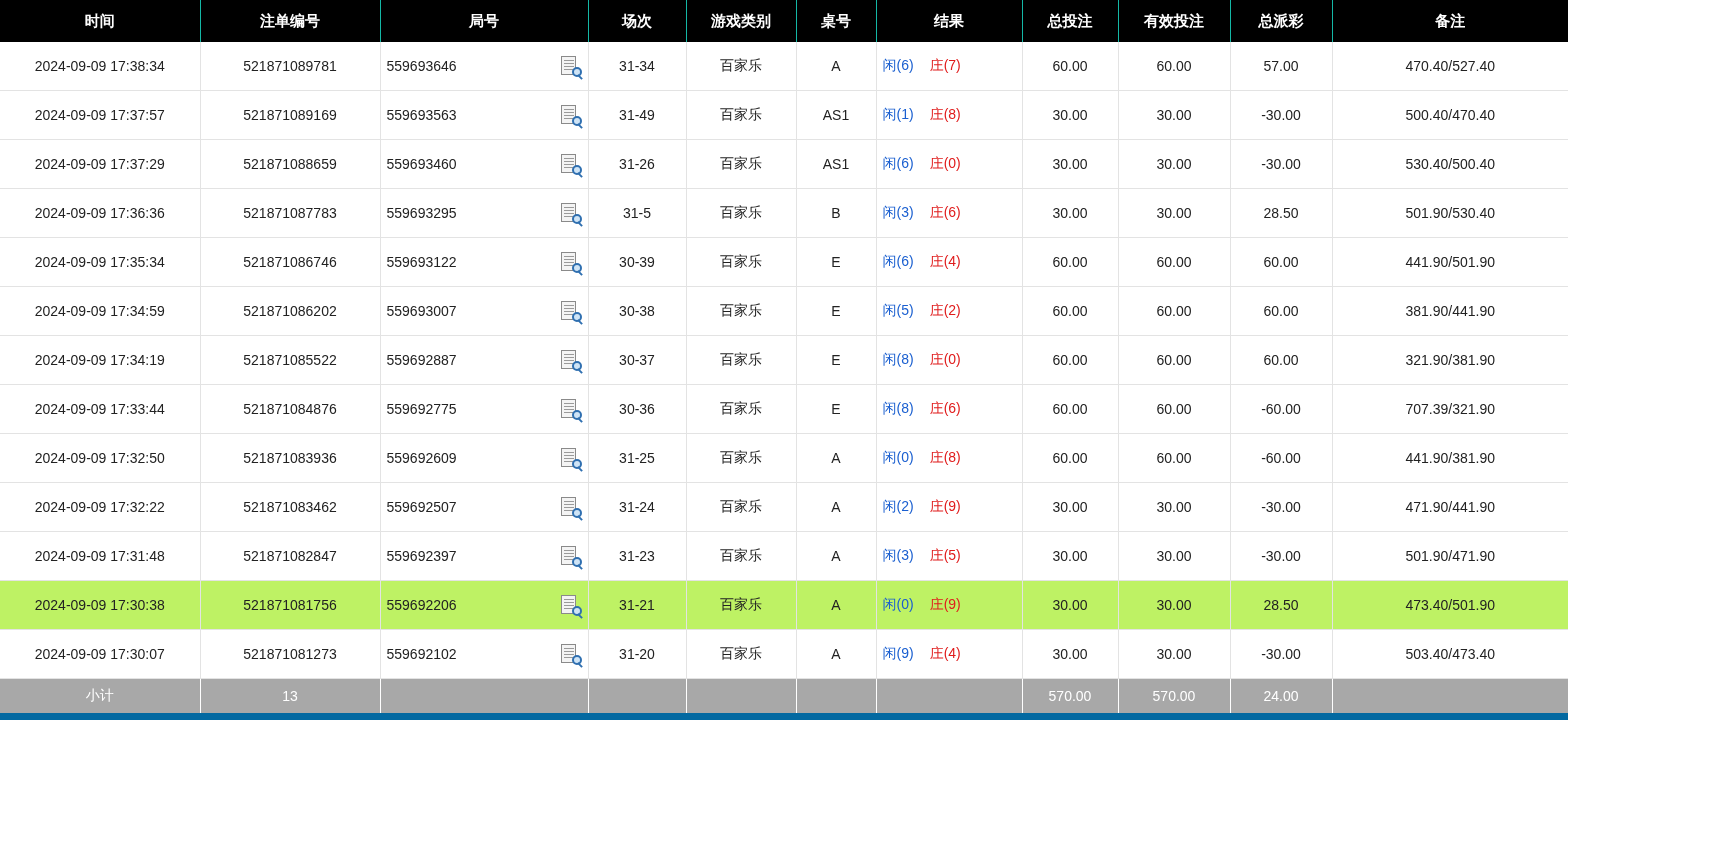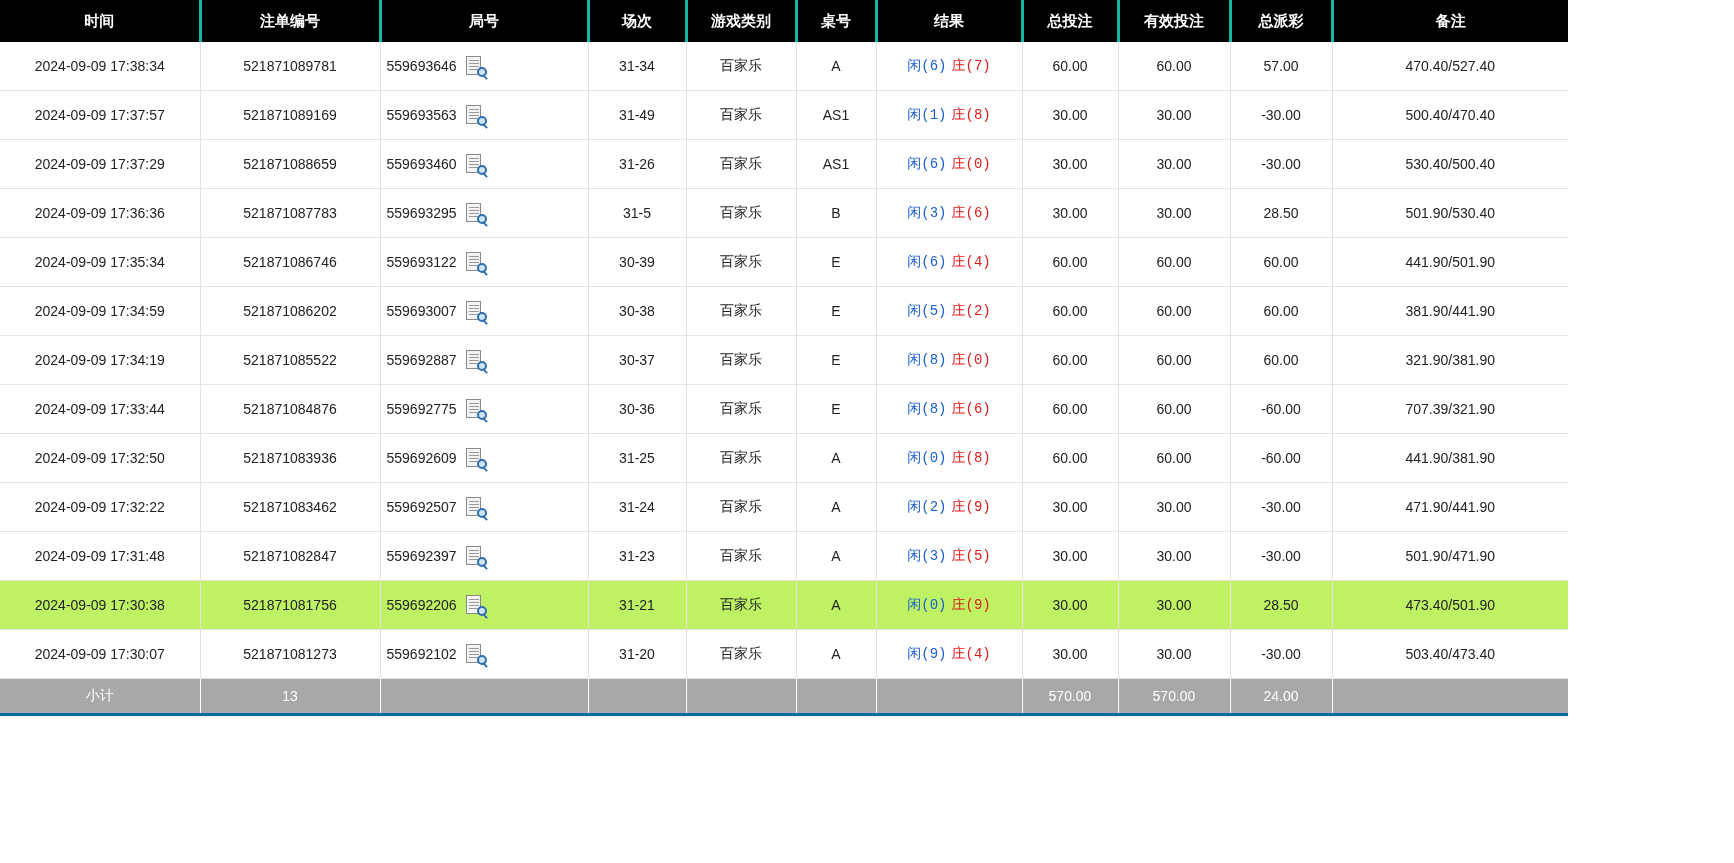--- a/index.html
+++ b/index.html
@@ -22,21 +22,21 @@
     font-size: 14px;
   }
   table.bet-table th {
     background: #000000;
     color: #ffffff;
     font-weight: bold;
     font-size: 15px;
     height: 42px;
     padding: 0;
     text-align: center;
-    border-right: 3px solid #14b8a6;
+    border-right: 1px solid #14b8a6;
     vertical-align: middle;
   }
   table.bet-table th:last-child {
     border-right: none;
   }
   table.bet-table td {
     height: 48px;
     padding: 0 6px;
     text-align: center;
     vertical-align: middle;
@@ -50,41 +50,39 @@
     border-right: none;
   }
   tr.highlight td {
     background: #bef264;
   }
   tr.summary td {
     background: #a8a8a8;
     color: #ffffff;
     font-size: 14px;
     height: 34px;
-    border-bottom: 3px solid #0369a1;
+    border-bottom: 7px solid #0369a1;
     border-right: 1px solid #ffffff;
   }
   tr.summary td.empty {
     background: #a8a8a8;
   }
   .blue { color: #1a5fd0; }
   .red  { color: #e01b1b; }
   .neutral { color: #222222; margin-top: 44px; }
   .cell-flex {
     display: flex;
     align-items: center;
-    justify-content: flex-start;
+    justify-content: space-between;
     gap: 8px;
   }
   .result-cell {
     display: flex;
     align-items: center;
-    justify-content: center;
-    gap: 5px;
-    font-family: Liberation Mono, monospace;
+    gap: 16px;
   }
   .doc-icon {
     display: inline-block;
     width: 22px;
     height: 22px;
     position: relative;
     flex: none;
   }
   .doc-icon .page {
     position: absolute;

